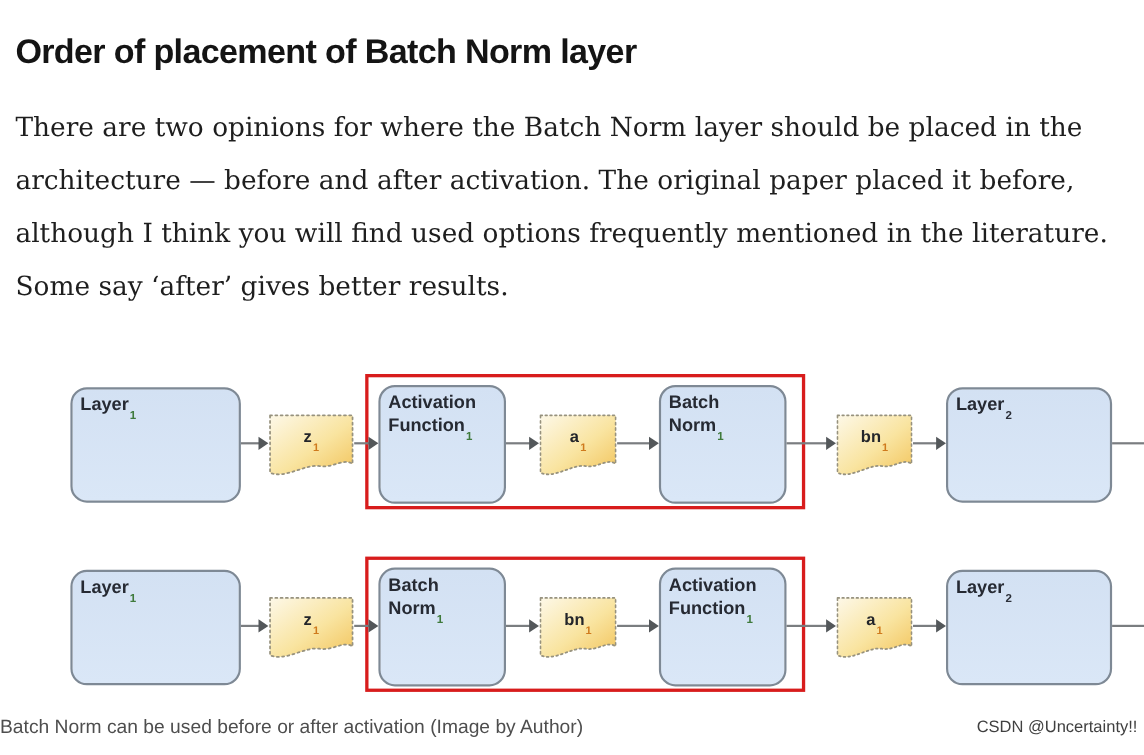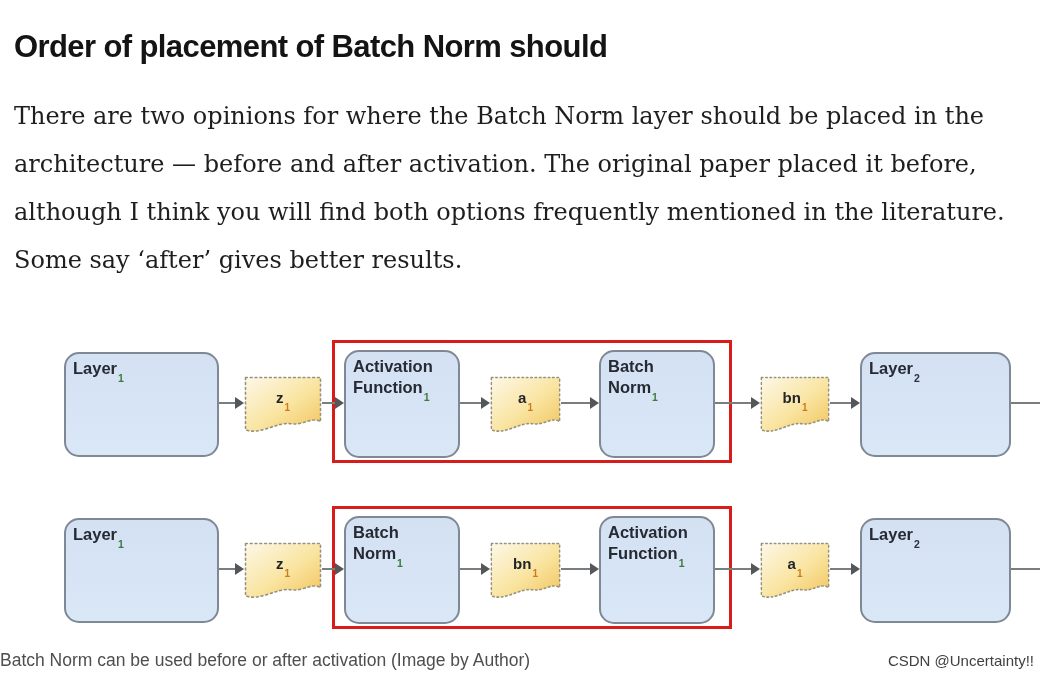--- a/index.html
+++ b/index.html
@@ -50,23 +50,23 @@
       <stop offset="0" stop-color="#fdf8e8"></stop>
       <stop offset="0.55" stop-color="#f9e4a0"></stop>
       <stop offset="1" stop-color="#f2c45c"></stop>
     </linearGradient>
     <path id="docPath" d="M1.5,1.5 L76.5,1.5 L76.5,45 C68,39.5 59,49 46.5,47 C33,45 16,58.5 1.5,53 Z"></path>
   </defs>
 </svg>
 
 <div class="page">
 
-  <h1 class="heading">Order of placement of Batch Norm should</h1>
-
-  <p class="body-text">There are two opinions for where the Batch Norm layer should be placed in the architecture — before and after activation. The original paper placed it before, although I think you will find both options frequently mentioned in the literature. Some say ‘after’ gives better results.</p>
+  <h1 class="heading">Order of placement of Batch Norm layer</h1>
+
+  <p class="body-text">There are two opinions for where the Batch Norm layer should be placed in the architecture — before and after activation. The original paper placed it before, although I think you will find used options frequently mentioned in the literature. Some say ‘after’ gives better results.</p>
 
   <div class="diagram">
 
     <div class="group-outline" style="left:303px;top:5px;width:400px;height:123px"></div>
 
     <div class="box" style="left:35px;top:17px;width:155px;height:105px">
       <div class="box-label"><span>Layer</span><sub class="sub-box">1</sub></div>
     </div>
 
     <div class="arrow" style="left:190px;top:62px;width:25px">

